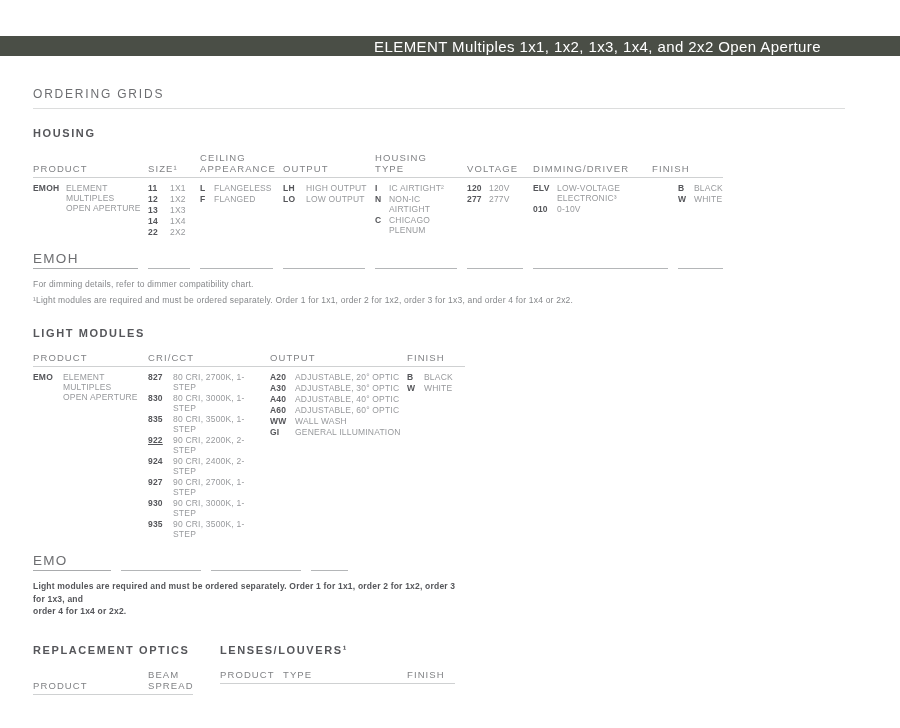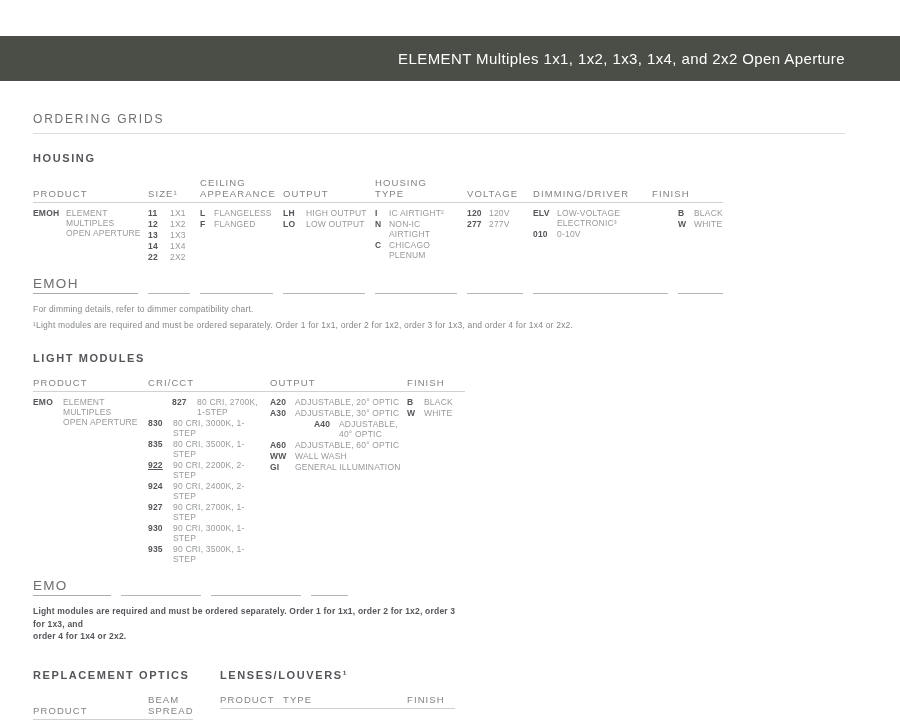--- a/index.html
+++ b/index.html
@@ -3,23 +3,23 @@
 <meta charset="utf-8">
 <style>
   html,body{margin:0;padding:0;background:#fff;}
   body{
     width:900px;height:728px;position:relative;overflow:hidden;
     font-family:"Liberation Sans",sans-serif;color:#58595b;
     -webkit-font-smoothing:antialiased;
   }
   
   .titlebar{
-    margin-top:36px;height:45px;background:#4a4e46;
+    margin-top:36px;height:20px;background:#4a4e46;
     display:flex;align-items:center;justify-content:flex-end;
-    padding-right:55px;box-sizing:border-box;
+    padding-right:79px;box-sizing:border-box;
   }
   .titlebar span{color:#fff;font-size:15px;letter-spacing:.4px;font-weight:400;}
   
   main{padding:0 55px 0 33px;}
   .rulehead{border-bottom:1px solid #dcdddd;margin-top:31px;padding-bottom:7px;}
   .rulehead h1{
     margin:0;font-size:12px;font-weight:400;letter-spacing:1.8px;color:#6d6e71;
   }
   h2.sec{
     margin:21px 0 0 0;font-size:11px;font-weight:700;letter-spacing:1.6px;color:#55565a;
@@ -210,21 +210,21 @@
         <div class="tbody">
           <div class="col" style="width: 115px;">
             <div class="trow">
               <span class="code" style="min-width: 30px;">EMO</span>
               <span class="desc">ELEMENT MULTIPLES
 OPEN APERTURE</span>
             </div>
           </div>
           <div class="col" style="width: 122px;">
             <div class="trow">
-              <span class="code" style="min-width: 25px; margin-left: 24px;">827</span>
+              <span class="code" style="min-width: 25px;">827</span>
               <span class="desc">80 CRI, 2700K, 1-STEP</span>
             </div>
             <div class="trow">
               <span class="code" style="min-width: 25px;">830</span>
               <span class="desc">80 CRI, 3000K, 1-STEP</span>
             </div>
             <div class="trow">
               <span class="code" style="min-width: 25px;">835</span>
               <span class="desc">80 CRI, 3500K, 1-STEP</span>
             </div>
@@ -252,21 +252,21 @@
           <div class="col" style="width: 137px;">
             <div class="trow">
               <span class="code" style="min-width: 25px;">A20</span>
               <span class="desc">ADJUSTABLE, 20° OPTIC</span>
             </div>
             <div class="trow">
               <span class="code" style="min-width: 25px;">A30</span>
               <span class="desc">ADJUSTABLE, 30° OPTIC</span>
             </div>
             <div class="trow">
-              <span class="code" style="min-width: 25px; margin-left: 44px;">A40</span>
+              <span class="code" style="min-width: 25px;">A40</span>
               <span class="desc">ADJUSTABLE, 40° OPTIC</span>
             </div>
             <div class="trow">
               <span class="code" style="min-width: 25px;">A60</span>
               <span class="desc">ADJUSTABLE, 60° OPTIC</span>
             </div>
             <div class="trow">
               <span class="code" style="min-width: 25px;">WW</span>
               <span class="desc">WALL WASH</span>
             </div>

